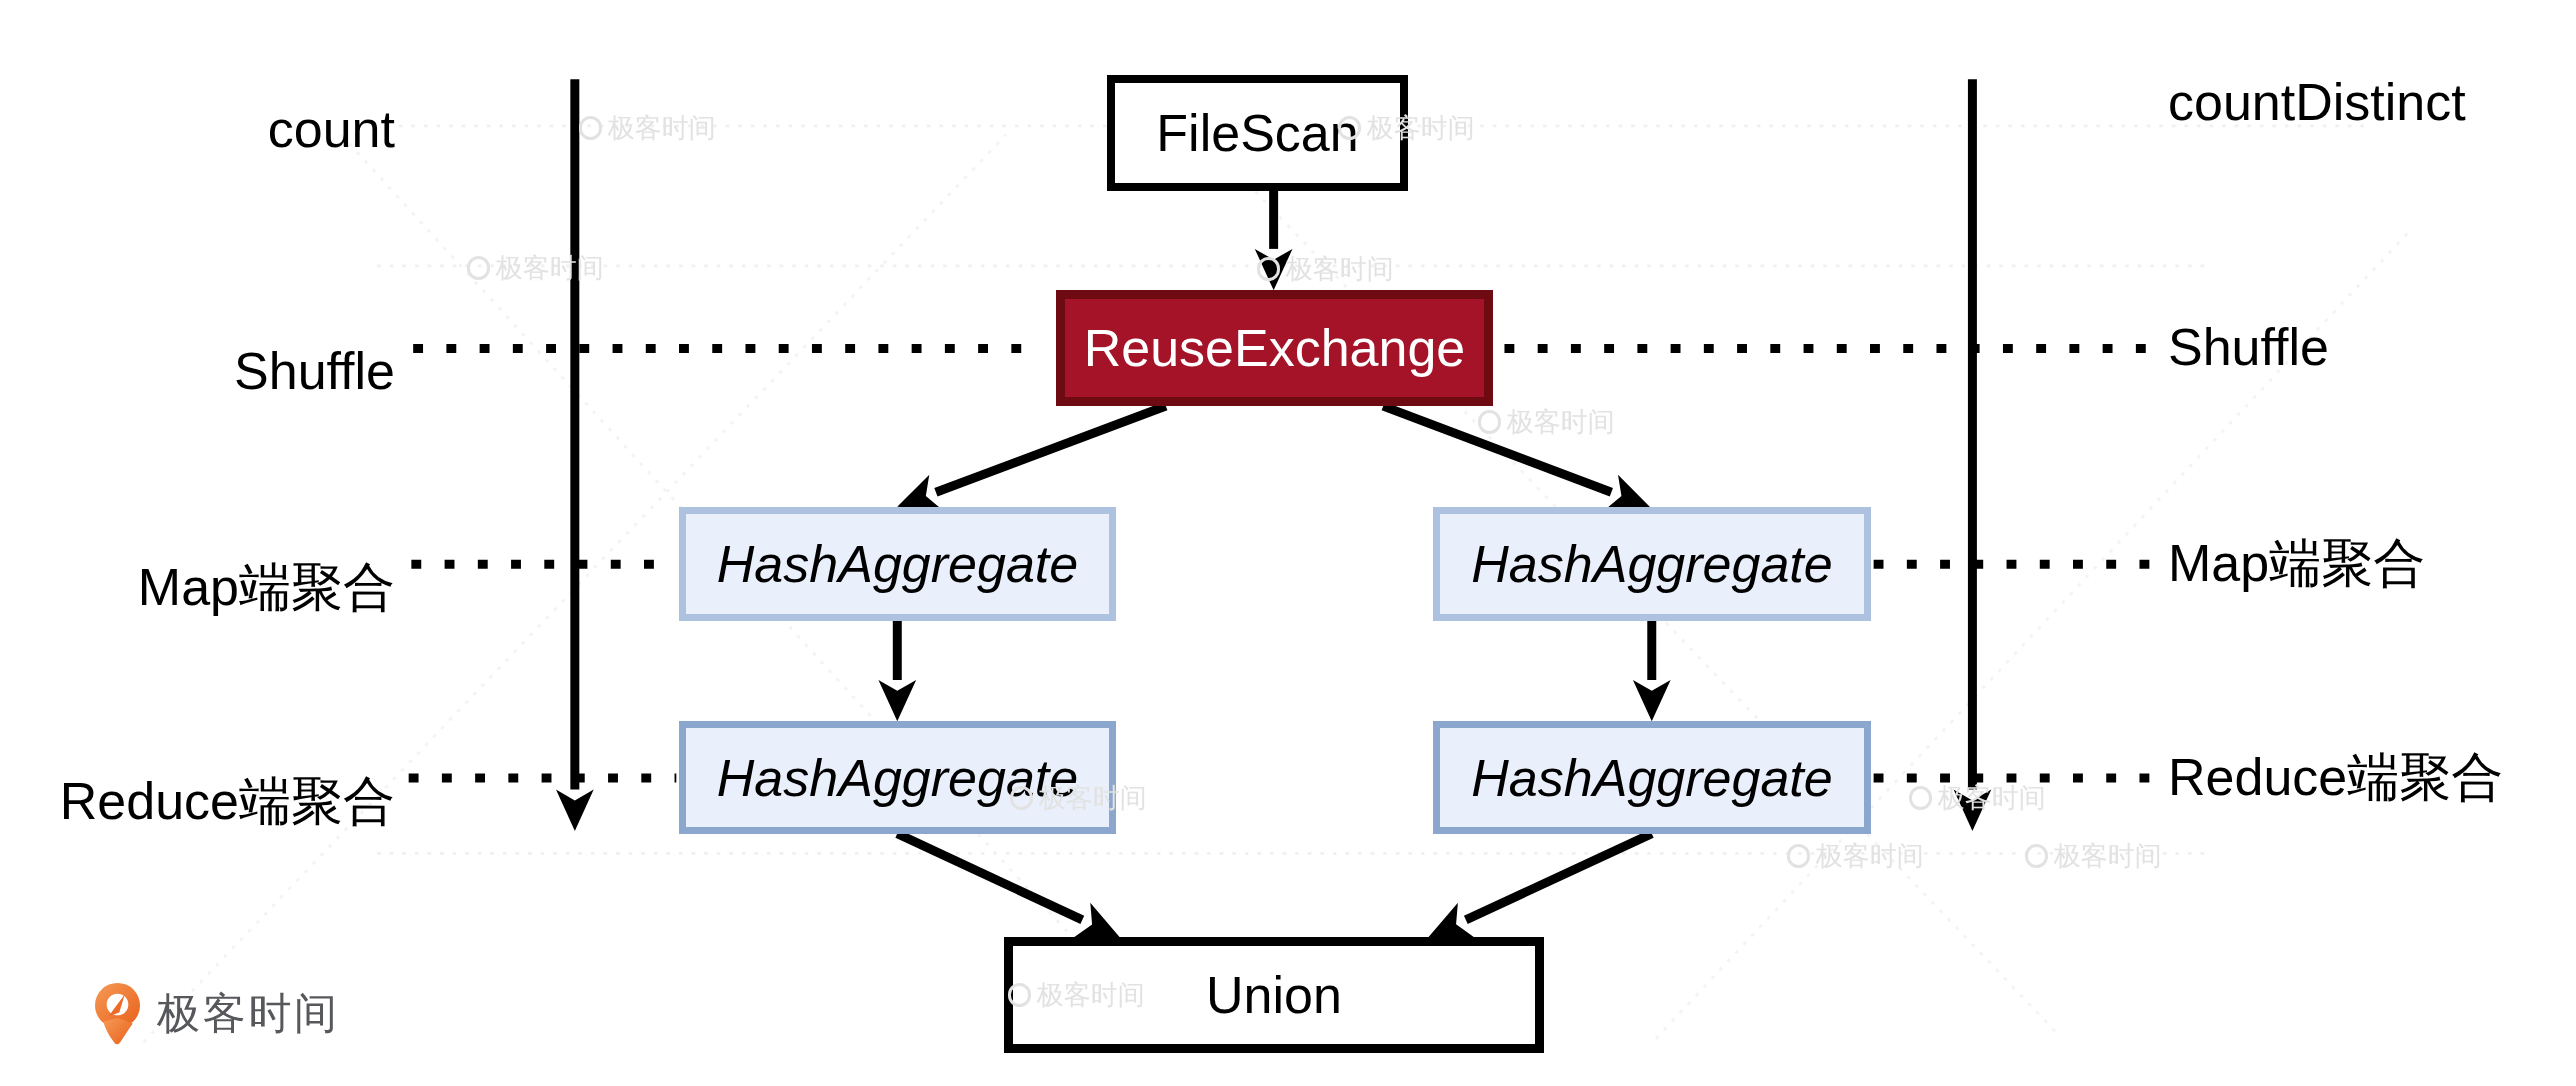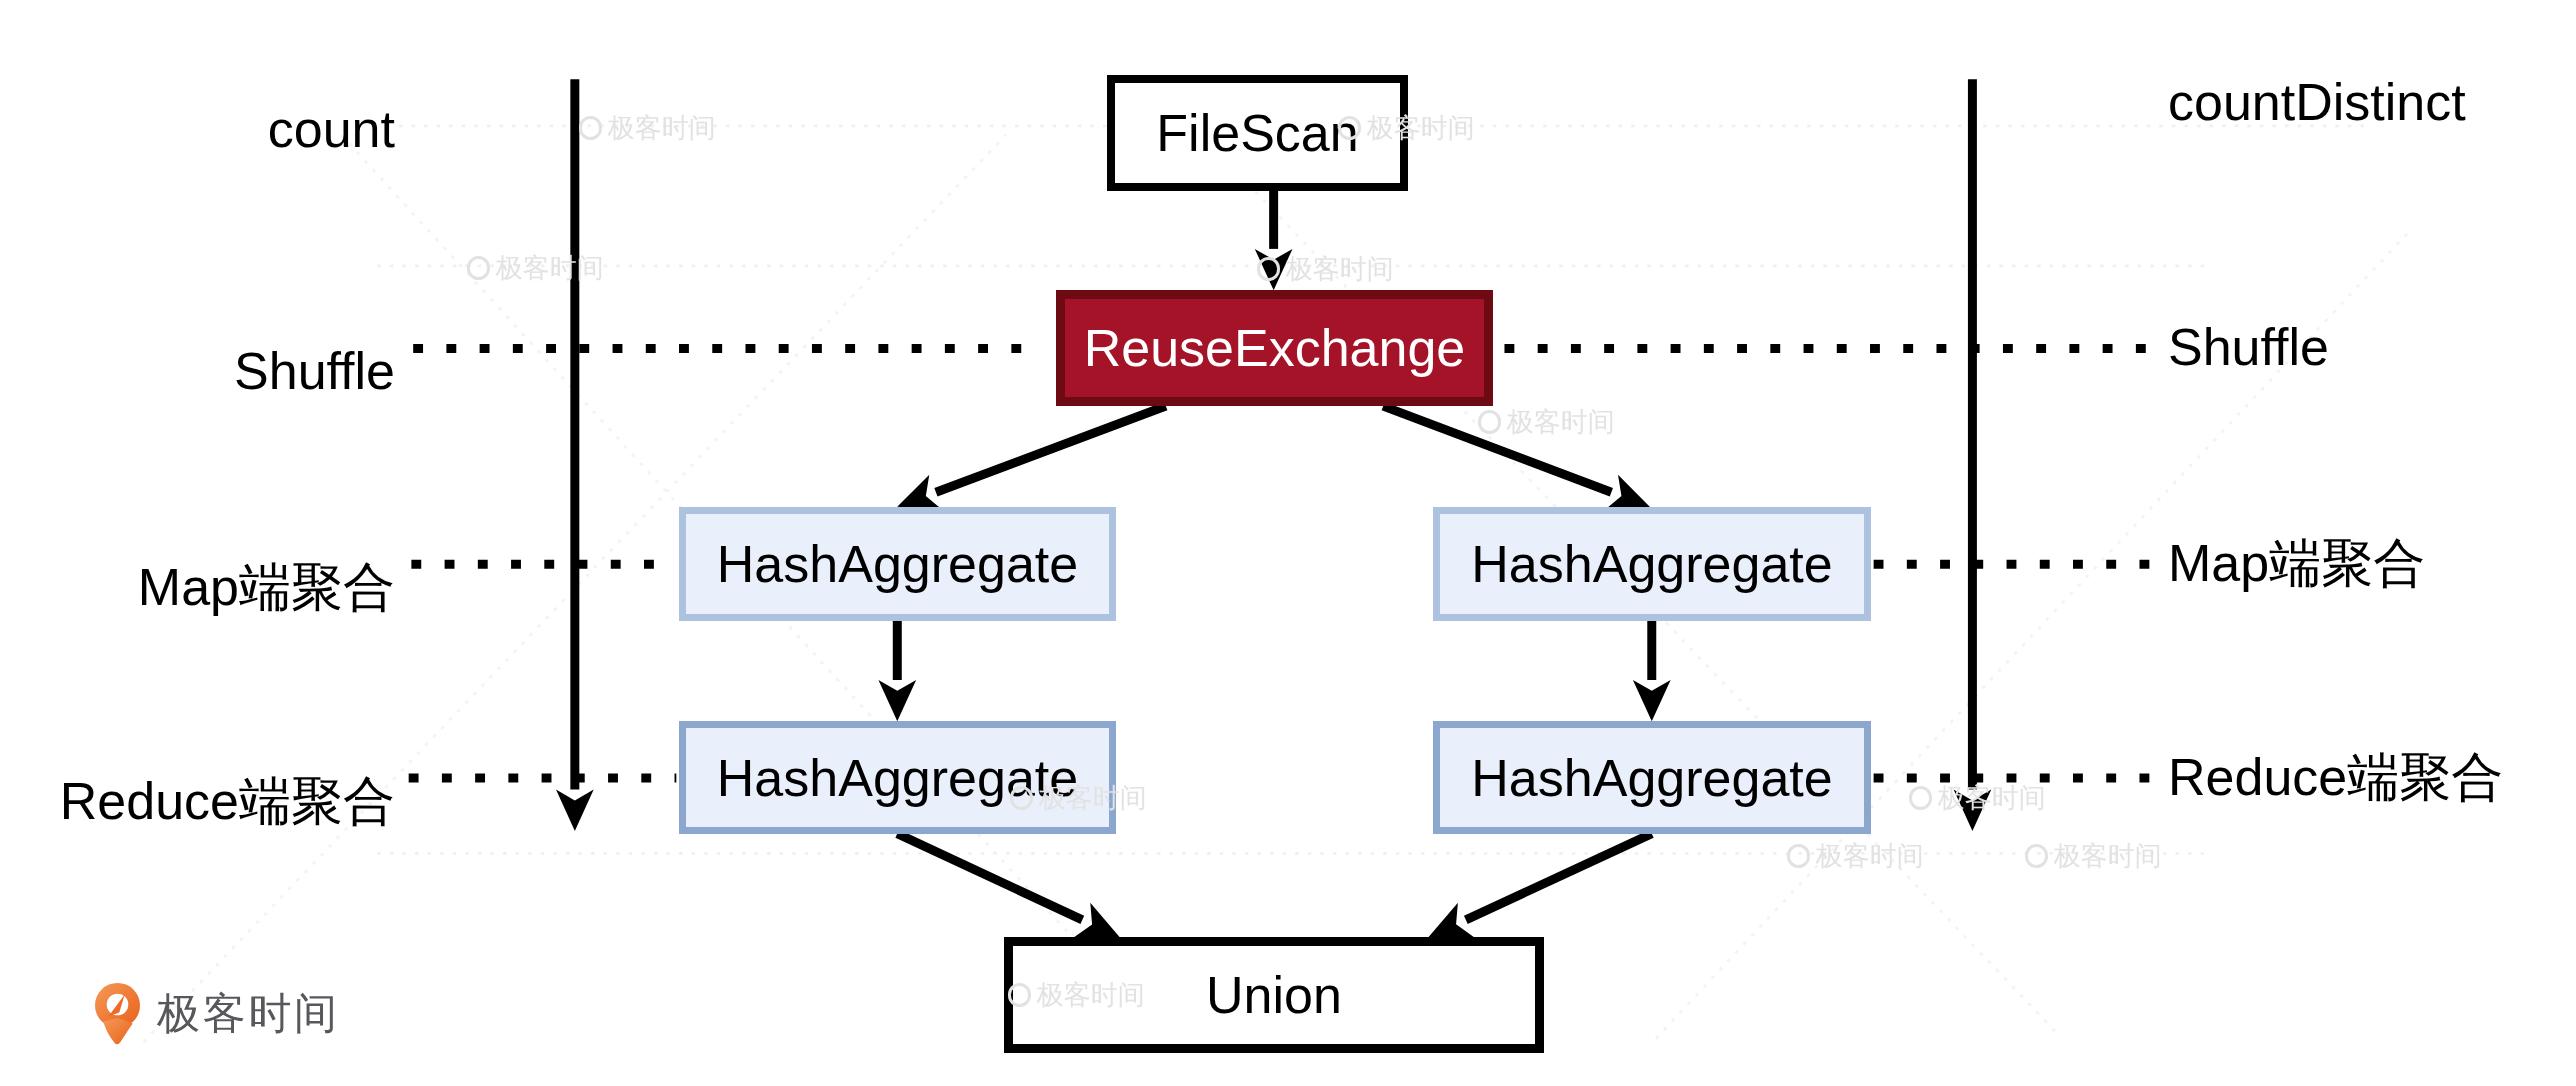--- a/index.html
+++ b/index.html
@@ -14,21 +14,21 @@
   .lane-left{left:0;width:395px;text-align:right;margin-top:24px;}
   .lane-right{left:2168px;width:422px;text-align:left;}
 
   
   .node{position:absolute;box-sizing:border-box;display:flex;align-items:center;justify-content:center;
         font-size:52px;white-space:nowrap;background:#fff;}
   .node-plain{border:8px solid #000;}
   .node-filescan{left:1107px;top:75px;width:301px;height:116px;}
   .node-reuse{left:1056px;top:290px;width:437px;height:116px;
               border:9px solid var(--reuse-border,#6E0A12);background:var(--reuse-fill,#A41328);color:#fff;}
-  .node-agg{border:7.2px solid var(--agg-border-map,#ACC2DE);background:var(--agg-fill,#E9F0FB);}
+  .node-agg{border:7.2px solid var(--agg-border-map,#ACC2DE);background:var(--agg-fill,#E9F0FB);font-style:italic;}
   .node-agg.reduce{border-color:var(--agg-border-reduce,#8BA7CE);}
   .agg-map-left{left:679px;top:507px;width:437px;height:114px;}
   .agg-map-right{left:1433px;top:507px;width:438px;height:114px;}
   .agg-reduce-left{left:679px;top:721px;width:437px;height:113px;}
   .agg-reduce-right{left:1433px;top:721px;width:438px;height:113px;}
   .node-union{left:1004px;top:937px;width:540px;height:116px;border:9px solid #000;text-align:right;}
 
   
   .wm{position:absolute;display:flex;align-items:center;gap:5.4px;color:#E2E2E2;font-size:27px;
       white-space:nowrap;user-select:none;}

